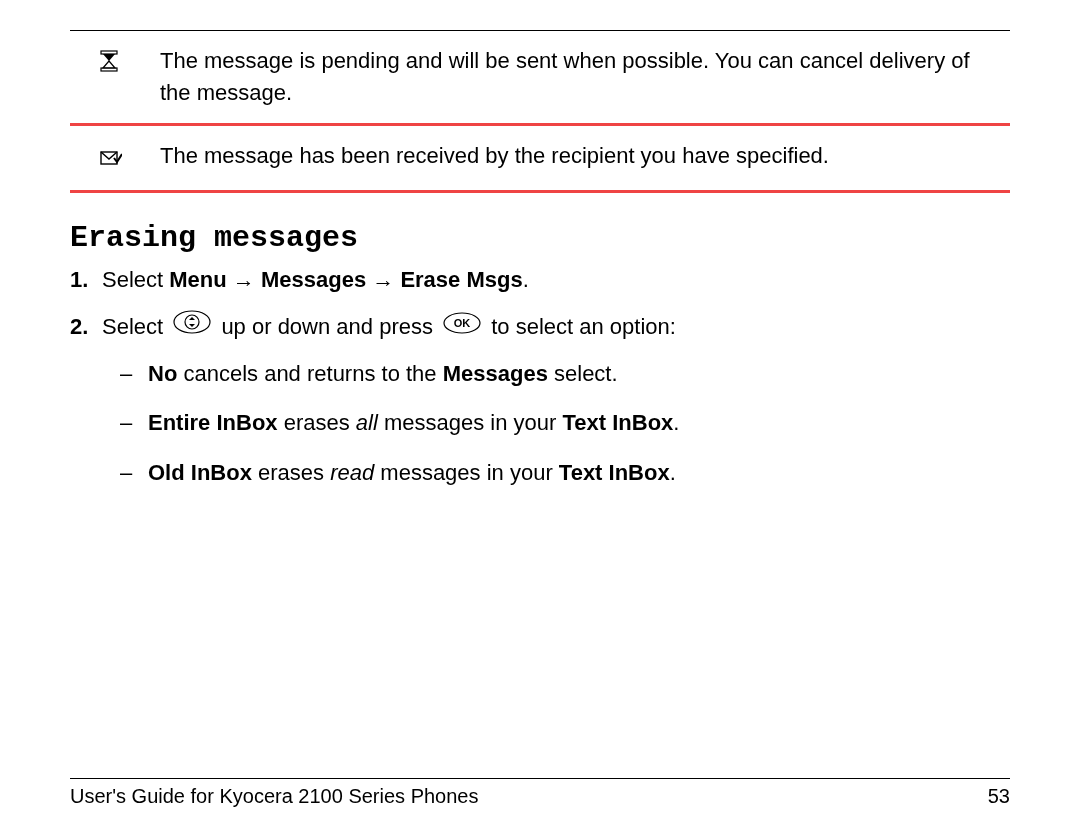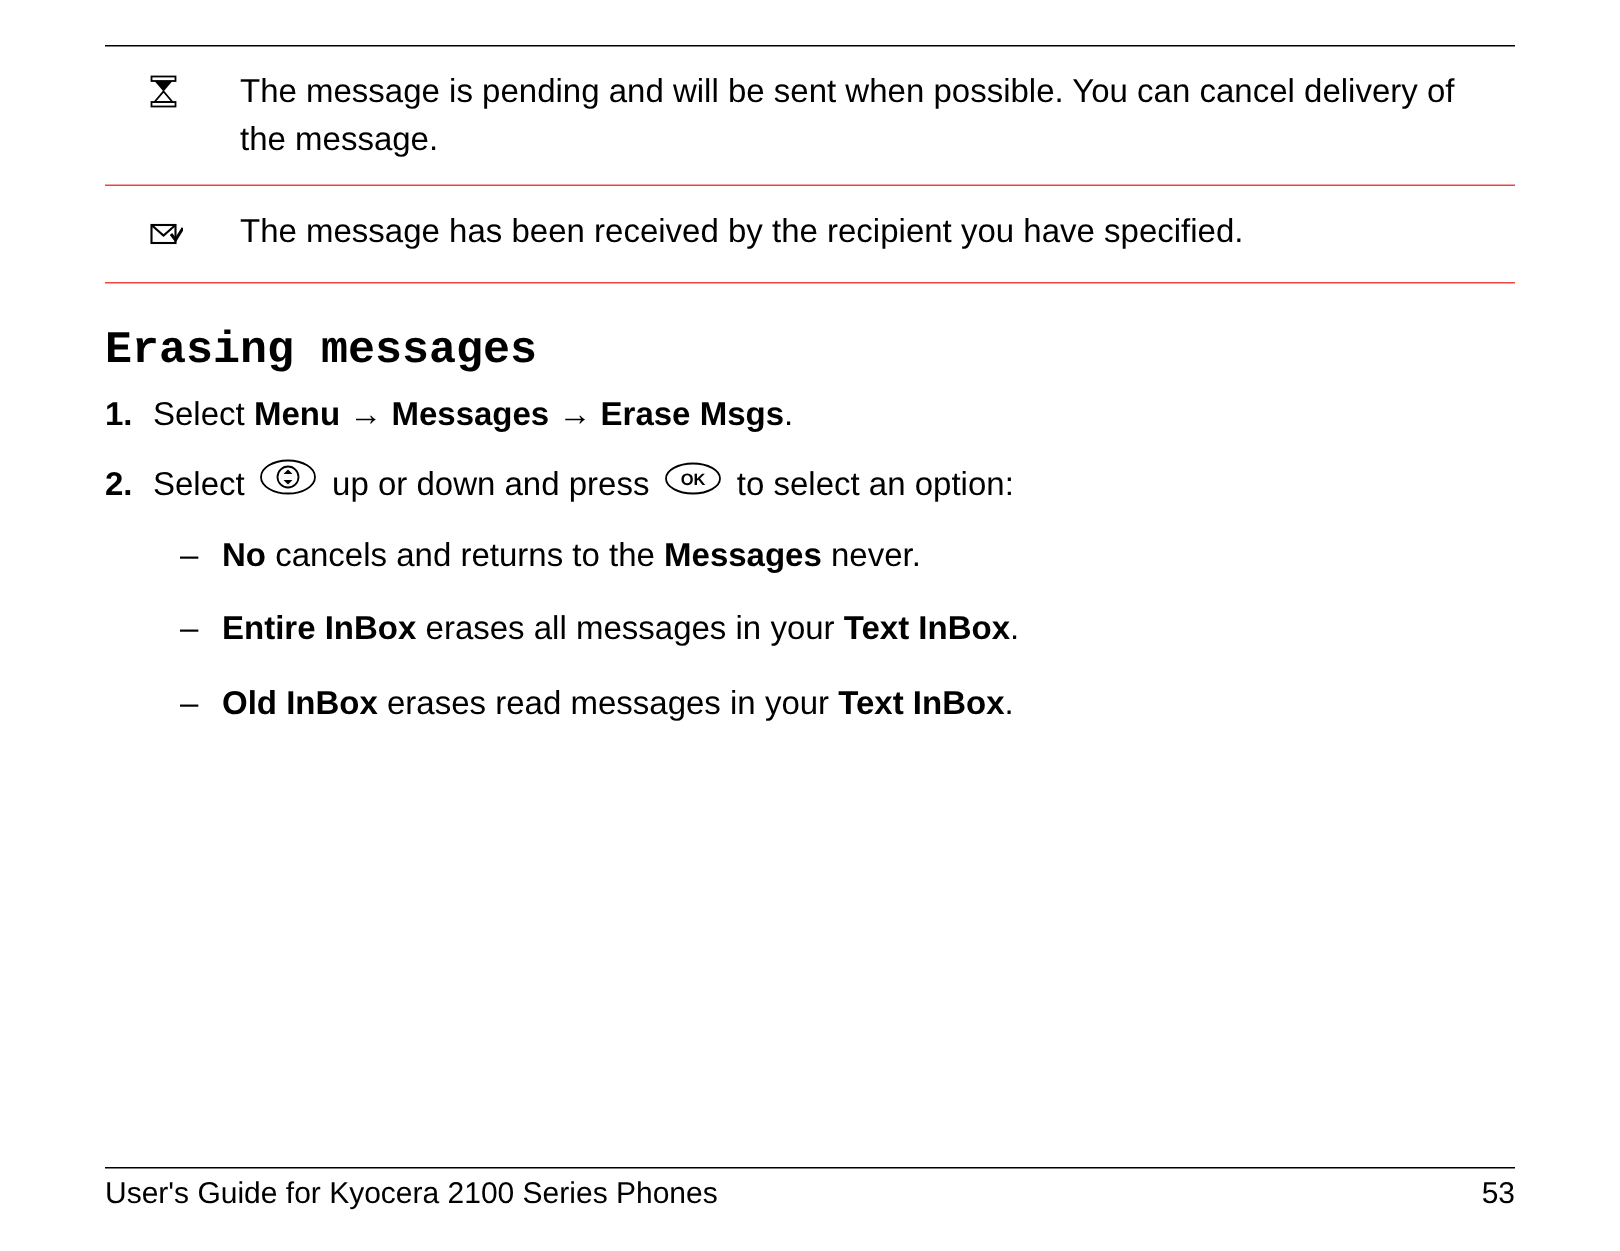--- a/index.html
+++ b/index.html
@@ -18,21 +18,21 @@
   hr.rule {
     border: none;
     border-top: 1px solid #000;
     margin: 0;
   }
   .status-table {
     width: 100%;
     border-collapse: collapse;
   }
   .status-row td {
-    border-bottom: 1px solid #ef4444;
+    border-bottom: 3px solid #ef4444;
     padding: 14px 0 14px 0;
     vertical-align: top;
     font-size: 22px;
     line-height: 1.45;
   }
   .status-row td.icon-cell {
     width: 60px;
     text-align: left;
     padding-left: 30px;
     padding-top: 18px;
@@ -72,21 +72,21 @@
     padding-left: 46px;
     position: relative;
     margin-bottom: 12px;
     font-size: 22px;
   }
   ul.sublist > li .dash {
     position: absolute;
     left: 18px;
   }
   .b { font-weight: bold; }
-  .it { }
+  .it { font-style: italic; }
   .inline-icon {
     display: inline-block;
     vertical-align: middle;
     position: relative;
     top: -2px;
     margin: 0 4px;
   }
   .footer {
     position: absolute;
     bottom: 26px;
@@ -158,21 +158,21 @@
         </span><span> up or down and press </span><span class="inline-icon">
           <svg width="38" height="22" viewBox="0 0 38 22">
             <ellipse cx="19" cy="11" rx="18" ry="10" fill="none" stroke="#000" stroke-width="1.2"></ellipse>
             <text x="19" y="15" text-anchor="middle" font-family="Arial" font-size="11" font-weight="bold">OK</text>
           </svg>
         </span><span> to select an option:</span>
       </span>
       <ul class="sublist">
         <li>
           <span class="dash">–</span>
-          <span class="b">No</span><span> cancels and returns to the </span><span class="b">Messages</span><span> never.</span>
+          <span class="b">No</span><span> cancels and returns to the </span><span class="b">Messages</span><span> select.</span>
         </li>
         <li>
           <span class="dash">–</span>
           <span class="b">Entire InBox</span><span> erases </span><span class="it">all</span><span> messages in your </span><span class="b">Text InBox</span><span>.</span>
         </li>
         <li>
           <span class="dash">–</span>
           <span class="b">Old InBox</span><span> erases </span><span class="it">read</span><span> messages in your </span><span class="b">Text InBox</span><span>.</span>
         </li>
       </ul>

